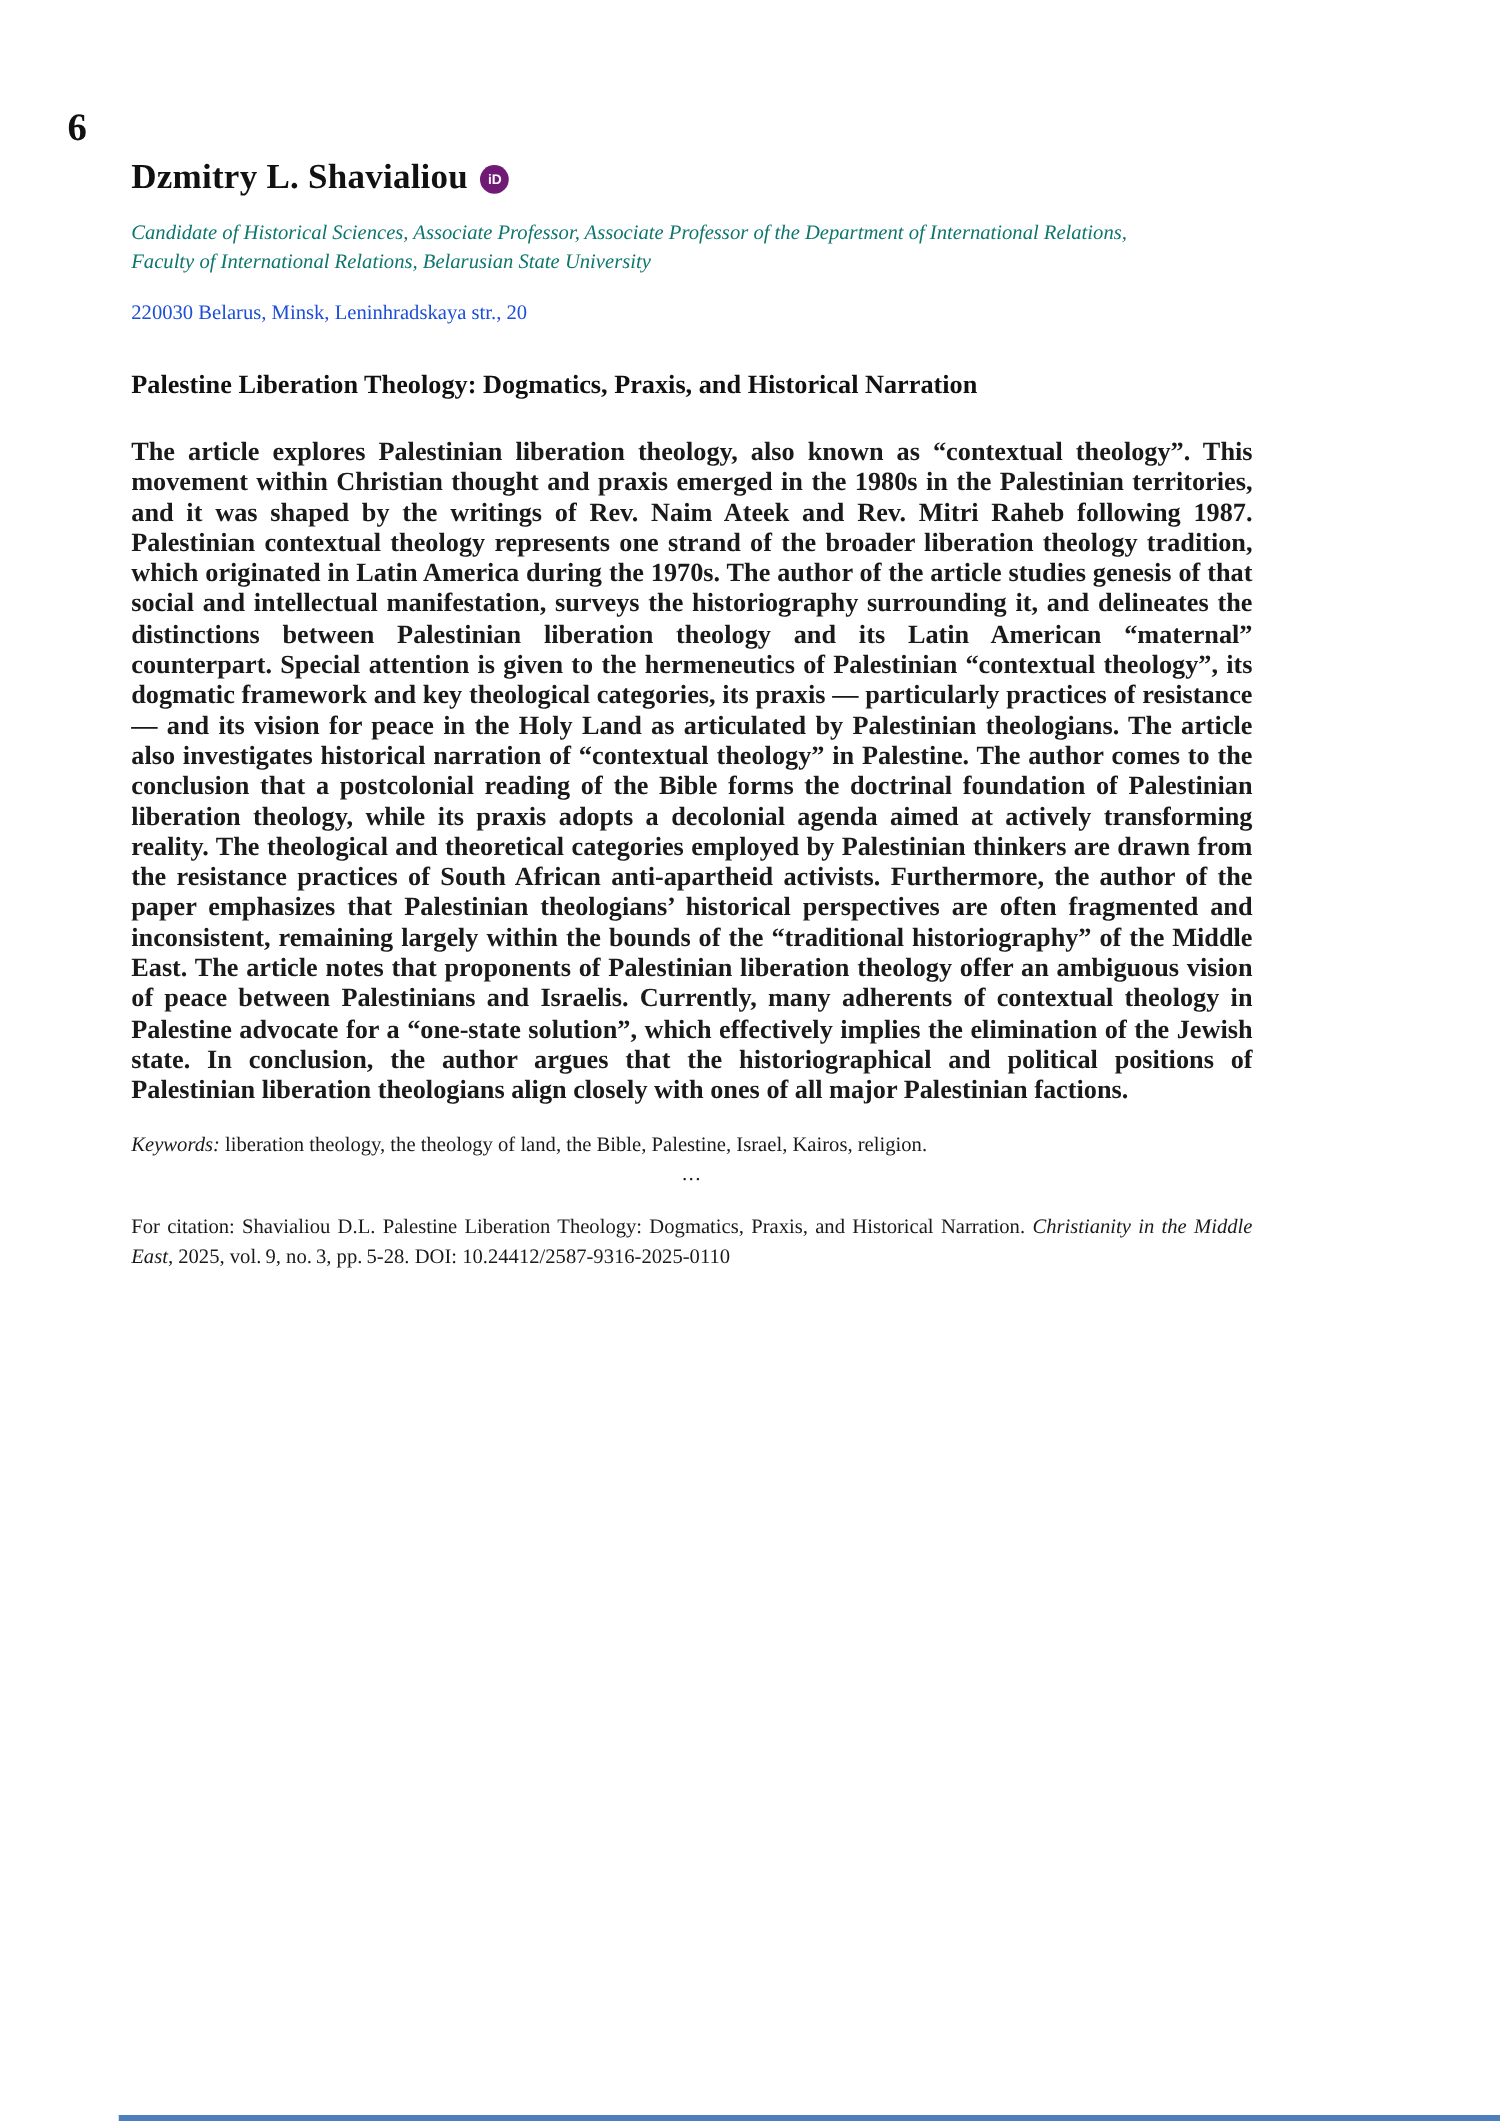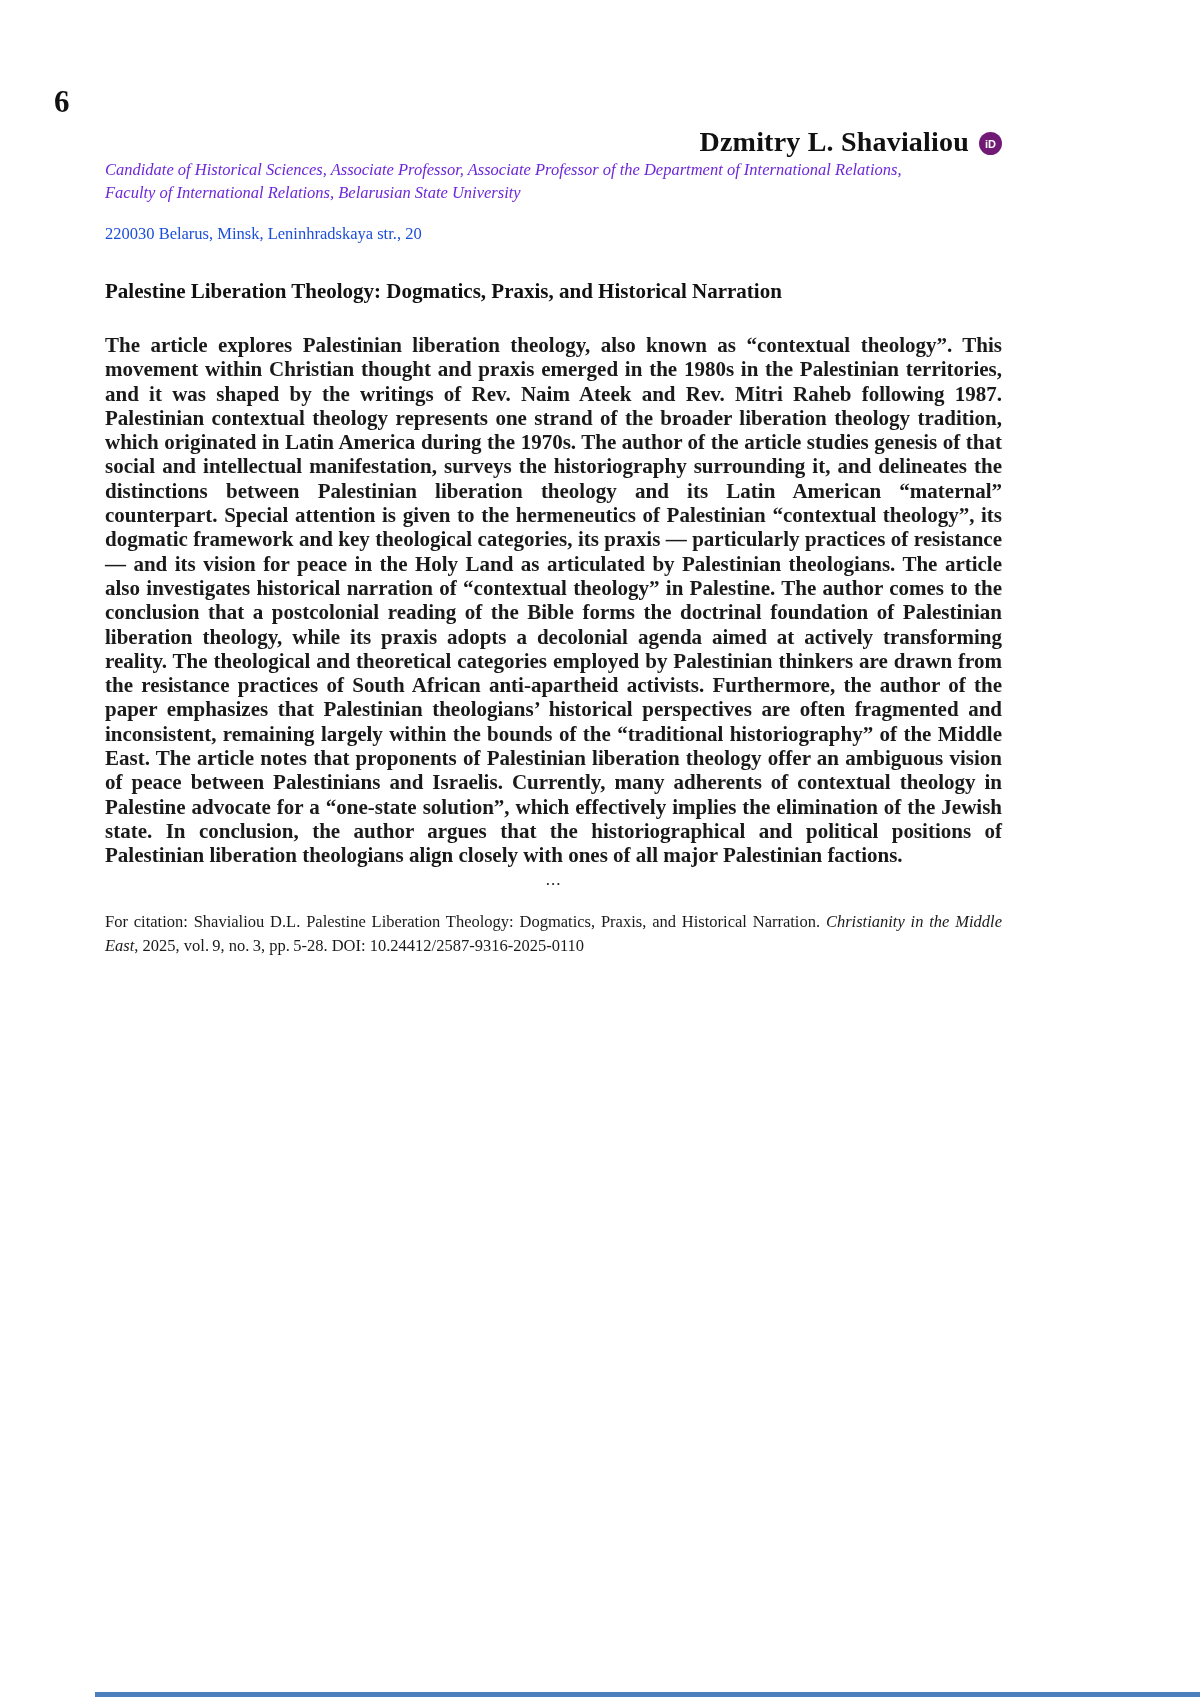--- a/index.html
+++ b/index.html
@@ -27,21 +27,20 @@
   .content {
     position: absolute;
     left: 105px;
     top: 126px;
     width: 897px;
   }
   .author-line {
     display: flex;
     align-items: center;
     gap: 10px;
-    justify-content: flex-end;
   }
   .author-name {
     font-size: 28px;
     font-weight: bold;
     letter-spacing: 0.2px;
     color: #111;
   }
   .orcid-badge {
     width: 23px;
     height: 23px;
@@ -51,24 +50,25 @@
     font-family: "Liberation Sans", sans-serif;
     font-size: 11px;
     font-weight: bold;
     display: flex;
     align-items: center;
     justify-content: center;
     margin-top: 3px;
     cursor: pointer;
   }
   .affiliation {
+    margin-top: 16px;
     font-style: italic;
     font-size: 16.5px;
     line-height: 23px;
-    color: #6d28d9;
+    color: #0f766e;
     max-width: 830px;
   }
   .address-block {
     margin-top: 18px;
     font-size: 16.5px;
     line-height: 24px;
     color: #1d4ed8;
   }
   .article-title {
     margin-top: 26px;
@@ -138,20 +138,23 @@
     <div class="affiliation">Candidate of Historical Sciences, Associate Professor, Associate Professor of the Department of International Relations, Faculty of International Relations, Belarusian State University</div>
 
     <div class="address-block">
       <div>220030 Belarus, Minsk, Leninhradskaya str., 20</div>
     </div>
 
     <h1 class="article-title" style="margin-bottom:0;">Palestine Liberation Theology: Dogmatics, Praxis, and Historical Narration</h1>
 
     <p class="abstract" style="margin-bottom:0;">The article explores Palestinian liberation theology, also known as “contextual theology”. This movement within Christian thought and praxis emerged in the 1980s in the Palestinian territories, and it was shaped by the writings of Rev. Naim Ateek and Rev. Mitri Raheb following 1987. Palestinian contextual theology represents one strand of the broader liberation theology tradition, which originated in Latin America during the 1970s. The author of the article studies genesis of that social and intellectual manifestation, surveys the historiography surrounding it, and delineates the distinctions between Palestinian liberation theology and its Latin American “maternal” counterpart. Special attention is given to the hermeneutics of Palestinian “contextual theology”, its dogmatic framework and key theological categories, its praxis — particularly practices of resistance — and its vision for peace in the Holy Land as articulated by Palestinian theologians. The article also investigates historical narration of “contextual theology” in Palestine. The author comes to the conclusion that a postcolonial reading of the Bible forms the doctrinal foundation of Palestinian liberation theology, while its praxis adopts a decolonial agenda aimed at actively transforming reality. The theological and theoretical categories employed by Palestinian thinkers are drawn from the resistance practices of South African anti-apartheid activists. Furthermore, the author of the paper emphasizes that Palestinian theologians’ historical perspectives are often fragmented and inconsistent, remaining largely within the bounds of the “traditional historiography” of the Middle East. The article notes that proponents of Palestinian liberation theology offer an ambiguous vision of peace between Palestinians and Israelis. Currently, many adherents of contextual theology in Palestine advocate for a “one-state solution”, which effectively implies the elimination of the Jewish state. In conclusion, the author argues that the historiographical and political positions of Palestinian liberation theologians align closely with ones of all major Palestinian factions.</p>
 
+    <p class="keywords" style="margin-bottom:0;">
+      <span class="kw-label">Keywords:</span><span> liberation theology, the theology of land, the Bible, Palestine, Israel, Kairos, religion.</span>
+    </p>
 
     <div class="separator-dots">...</div>
 
     <p class="citation" style="margin-bottom:0;">
       <span>For citation: Shavialiou D.L. Palestine Liberation Theology: Dogmatics, Praxis, and Historical Narration. </span><span class="journal-italic">Christianity in the Middle East</span><span>, 2025, vol. 9, no. 3, pp. 5-28. DOI: 10.24412/2587-9316-2025-0110</span>
     </p>
 
   </div>
 
   <div class="footer-accent"></div>

